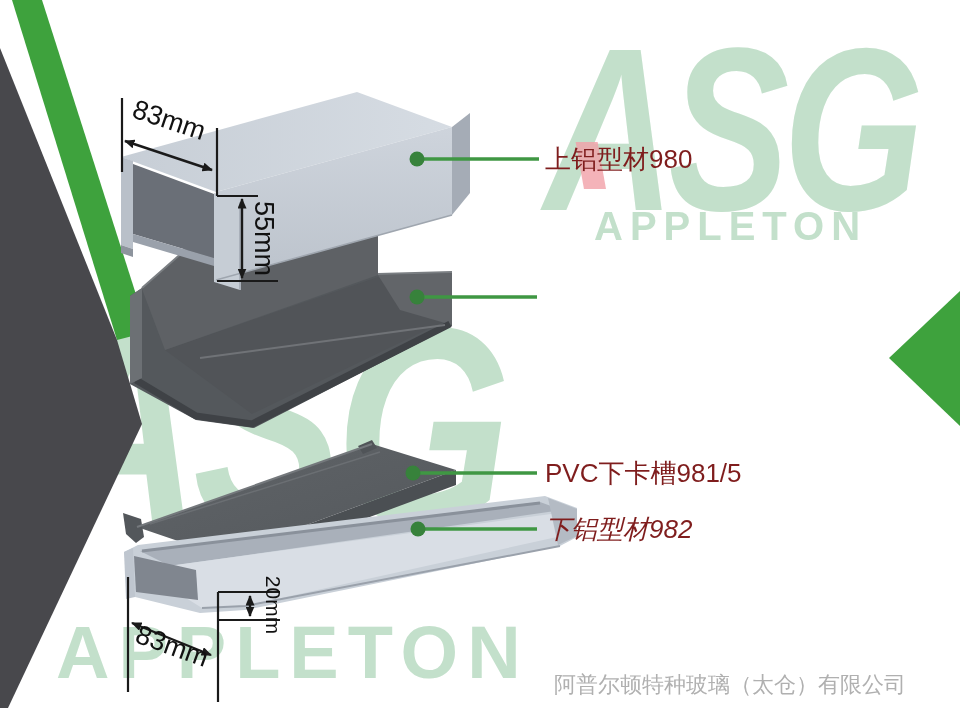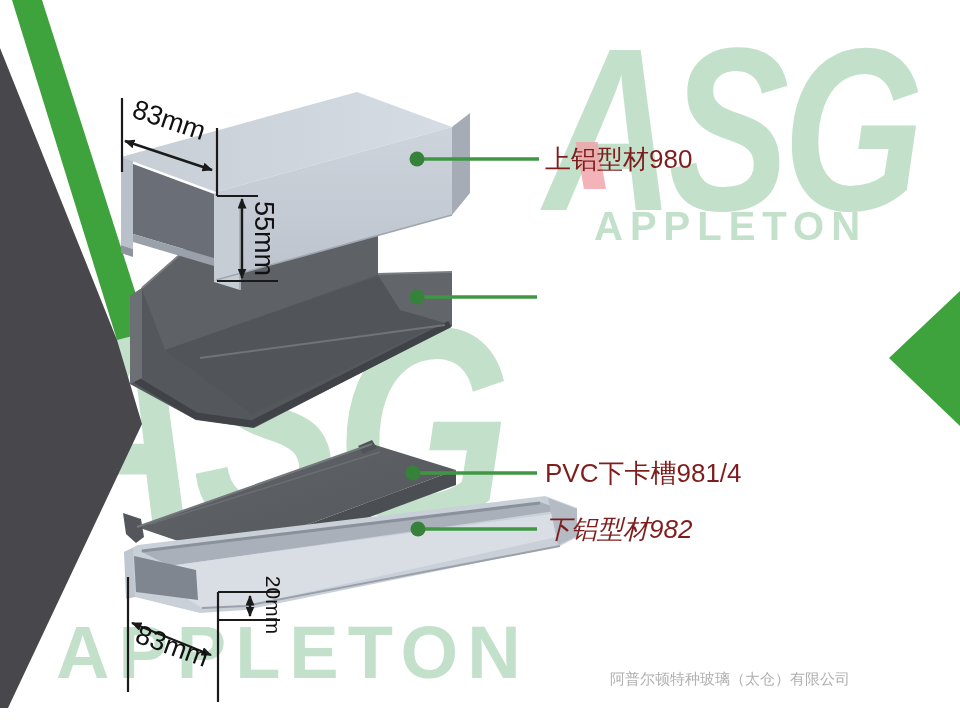--- a/index.html
+++ b/index.html
@@ -25,21 +25,21 @@
   .dim-arrowline{stroke:var(--c-dim-line);stroke-width:2.4;fill:none;}
   .dim-arrow{fill:var(--c-dim-line);}
   .leader{stroke:var(--c-leader-line);stroke-width:3.5;fill:none;}
   .leader-dot{fill:var(--c-leader-dot);}
   
   .title{left:0;right:0;top:22px;text-align:center;font-size:37px;
      font-weight:600;color:#121212;z-index:4;letter-spacing:2px;}
   .part-label{font-size:26px;line-height:34px;color:#7f1d1d;z-index:4;white-space:nowrap;text-align:right;}
   .dim-label{font-size:27px;color:#111;z-index:3;text-align:center;white-space:nowrap;}
   .dim-label.small{font-size:21px;}
-  .footer{left:530px;top:670px;width:400px;text-align:center;font-size:15px;
+  .footer{left:530px;top:670px;width:400px;text-align:center;font-size:22px;
      color:var(--c-footer-text);z-index:4;}
   .pink-mark{left:568px;top:142px;width:38px;height:47px;z-index:3;opacity:.8;
      background:var(--c-highlight-pink);
      clip-path:polygon(20% 0%,78% 0%,100% 100%,42% 100%);}
 </style>
 </head>
 <body>
 
 <div class="slide">
 
@@ -146,17 +146,17 @@
       <circle class="leader-dot" cx="418" cy="529" r="7.5"></circle>
     </g>
   </svg>
 
   <div class="abs dim-label" style="left:119px;top:105px;width:100px;transform:rotate(18.5deg);">83mm</div>
   <div class="abs dim-label" style="left:223px;top:223px;width:80px;transform:rotate(90deg);">55mm</div>
   <div class="abs dim-label small" style="left:241px;top:593px;width:64px;transform:rotate(90deg);">20mm</div>
   <div class="abs dim-label" style="left:122px;top:631px;width:100px;transform:rotate(20deg);">83mm</div>
 
   <div class="abs part-label" style="left:545px;top:142px;">上铝型材980</div>
-  <div class="abs part-label" style="left:545px;top:456px;">PVC下卡槽981/4</div>
+  <div class="abs part-label" style="left:545px;top:456px;">PVC下卡槽981/5</div>
   <div class="abs part-label" style="left:545px;top:512px;font-style:italic;">下铝型材982</div>
 
   <div class="abs footer">阿普尔顿特种玻璃（太仓）有限公司</div>
 </div>
 
 </body></html>

